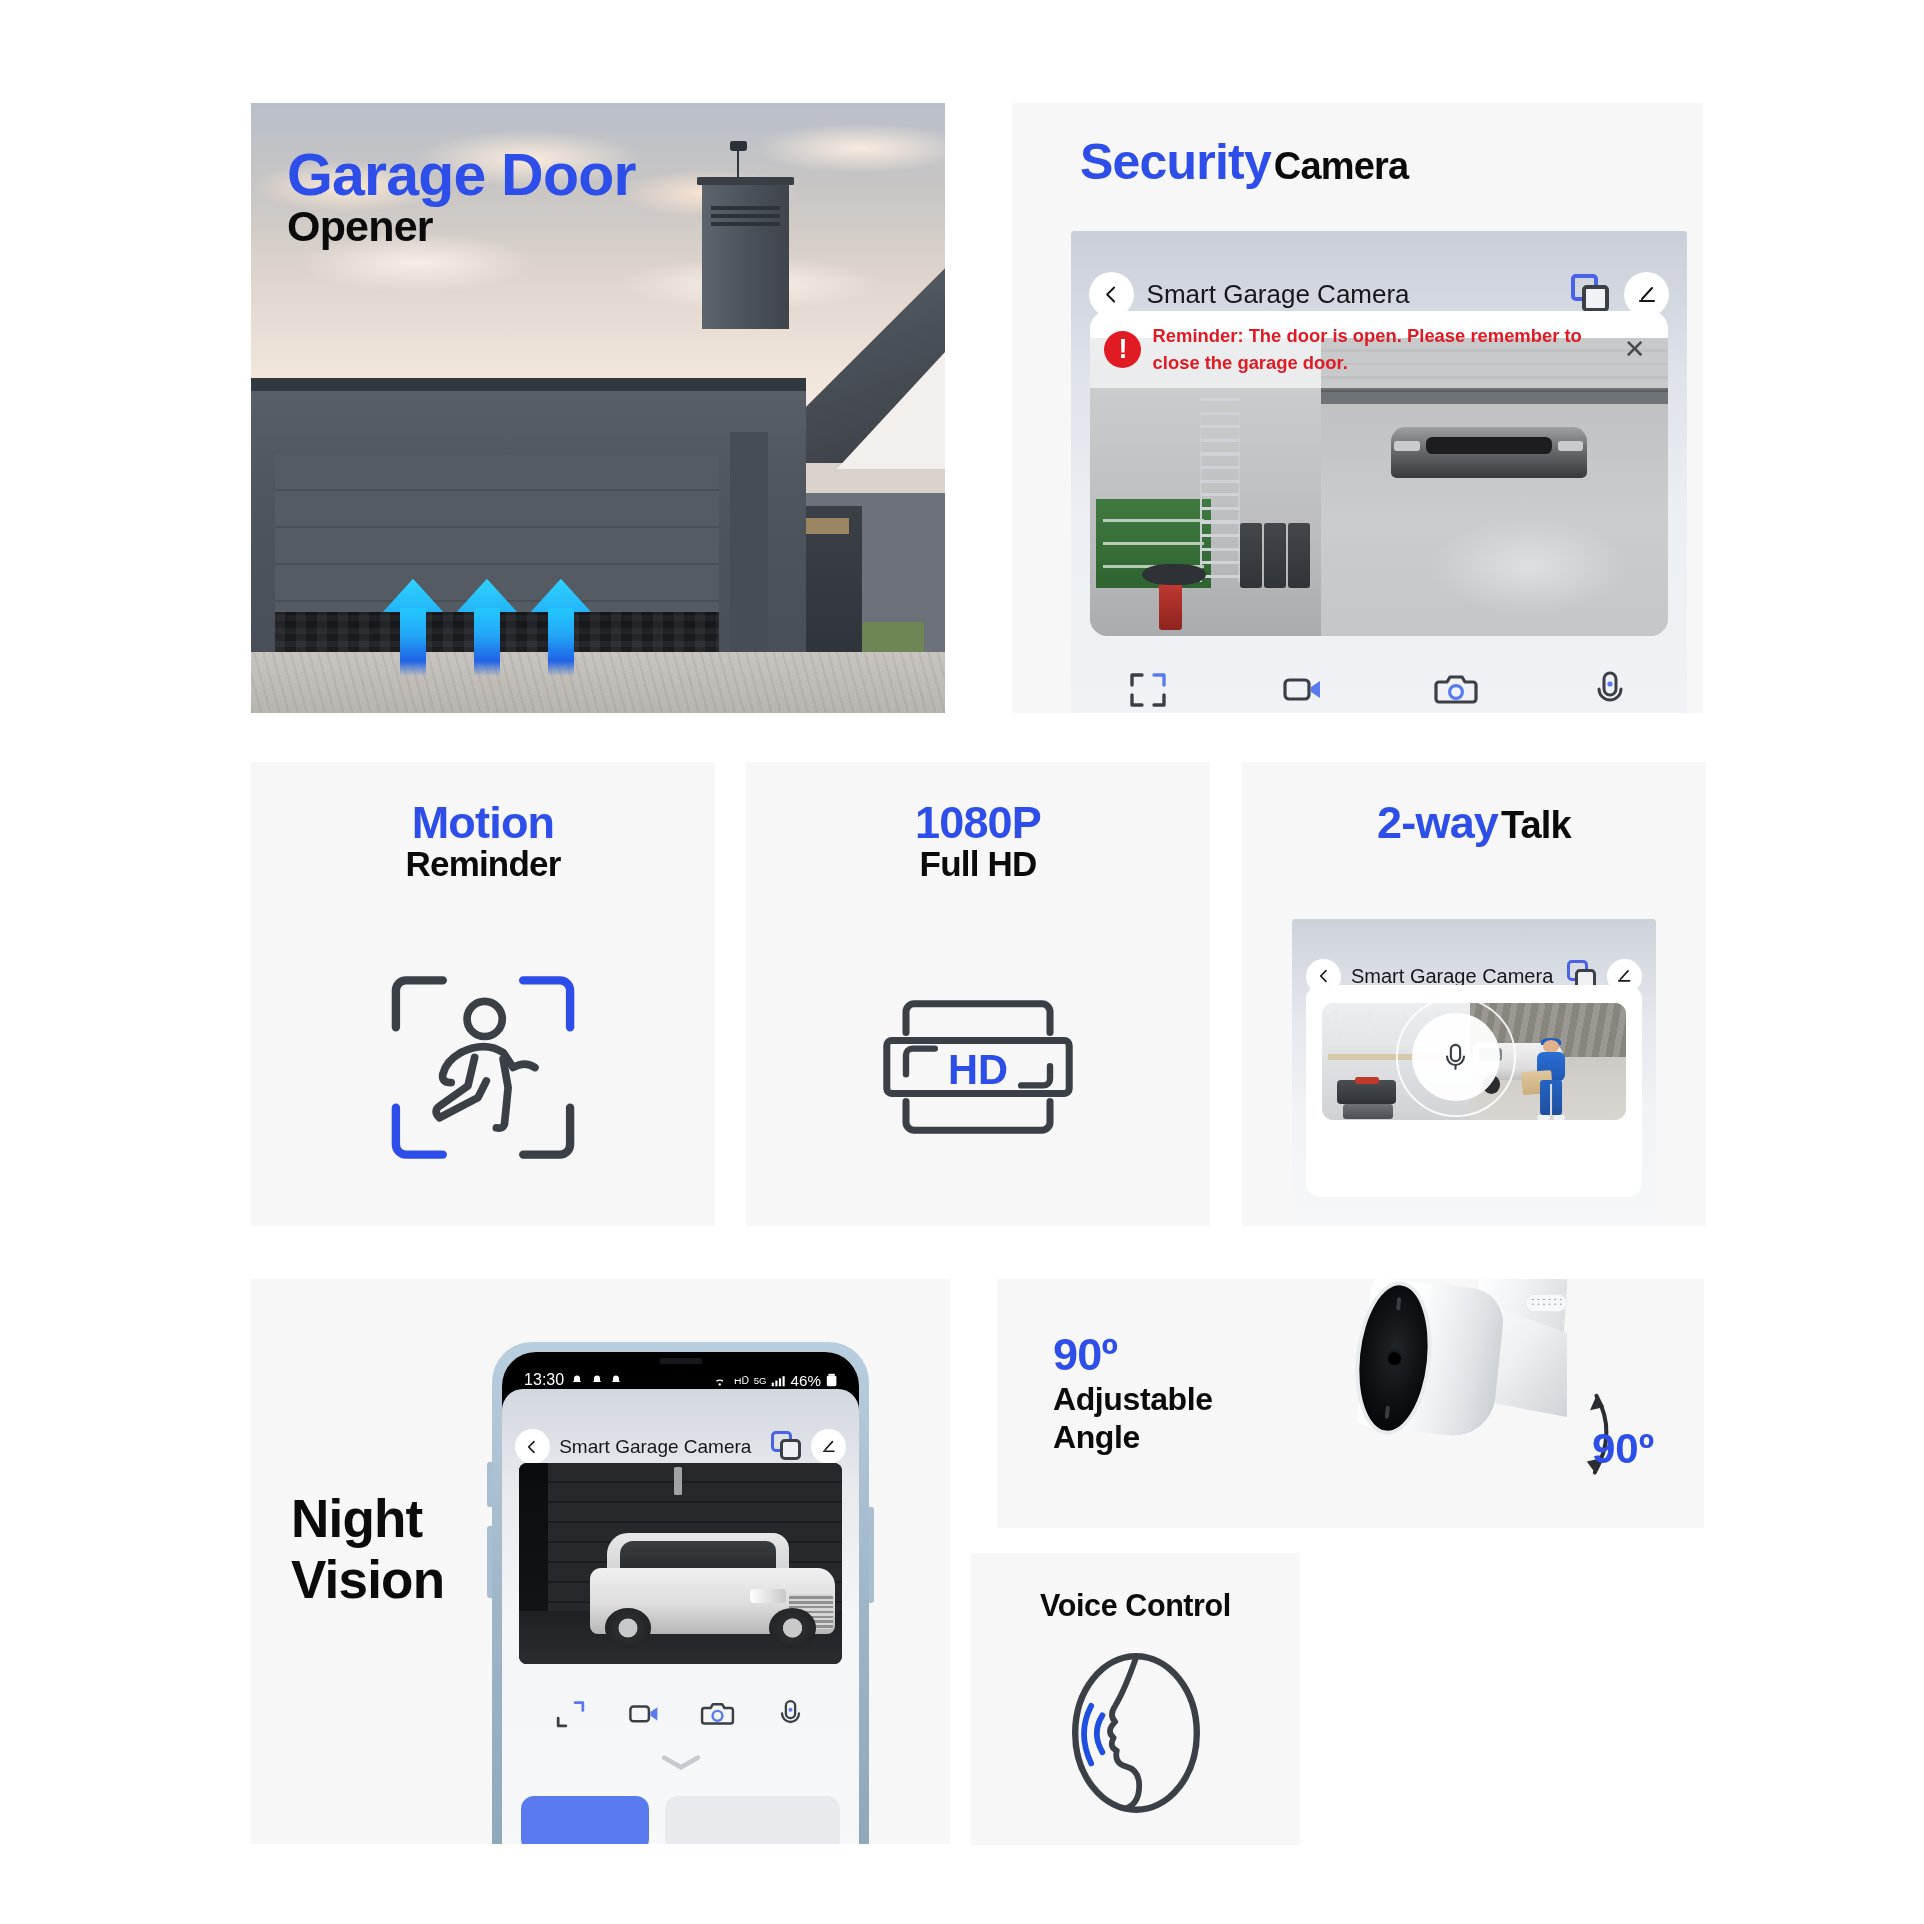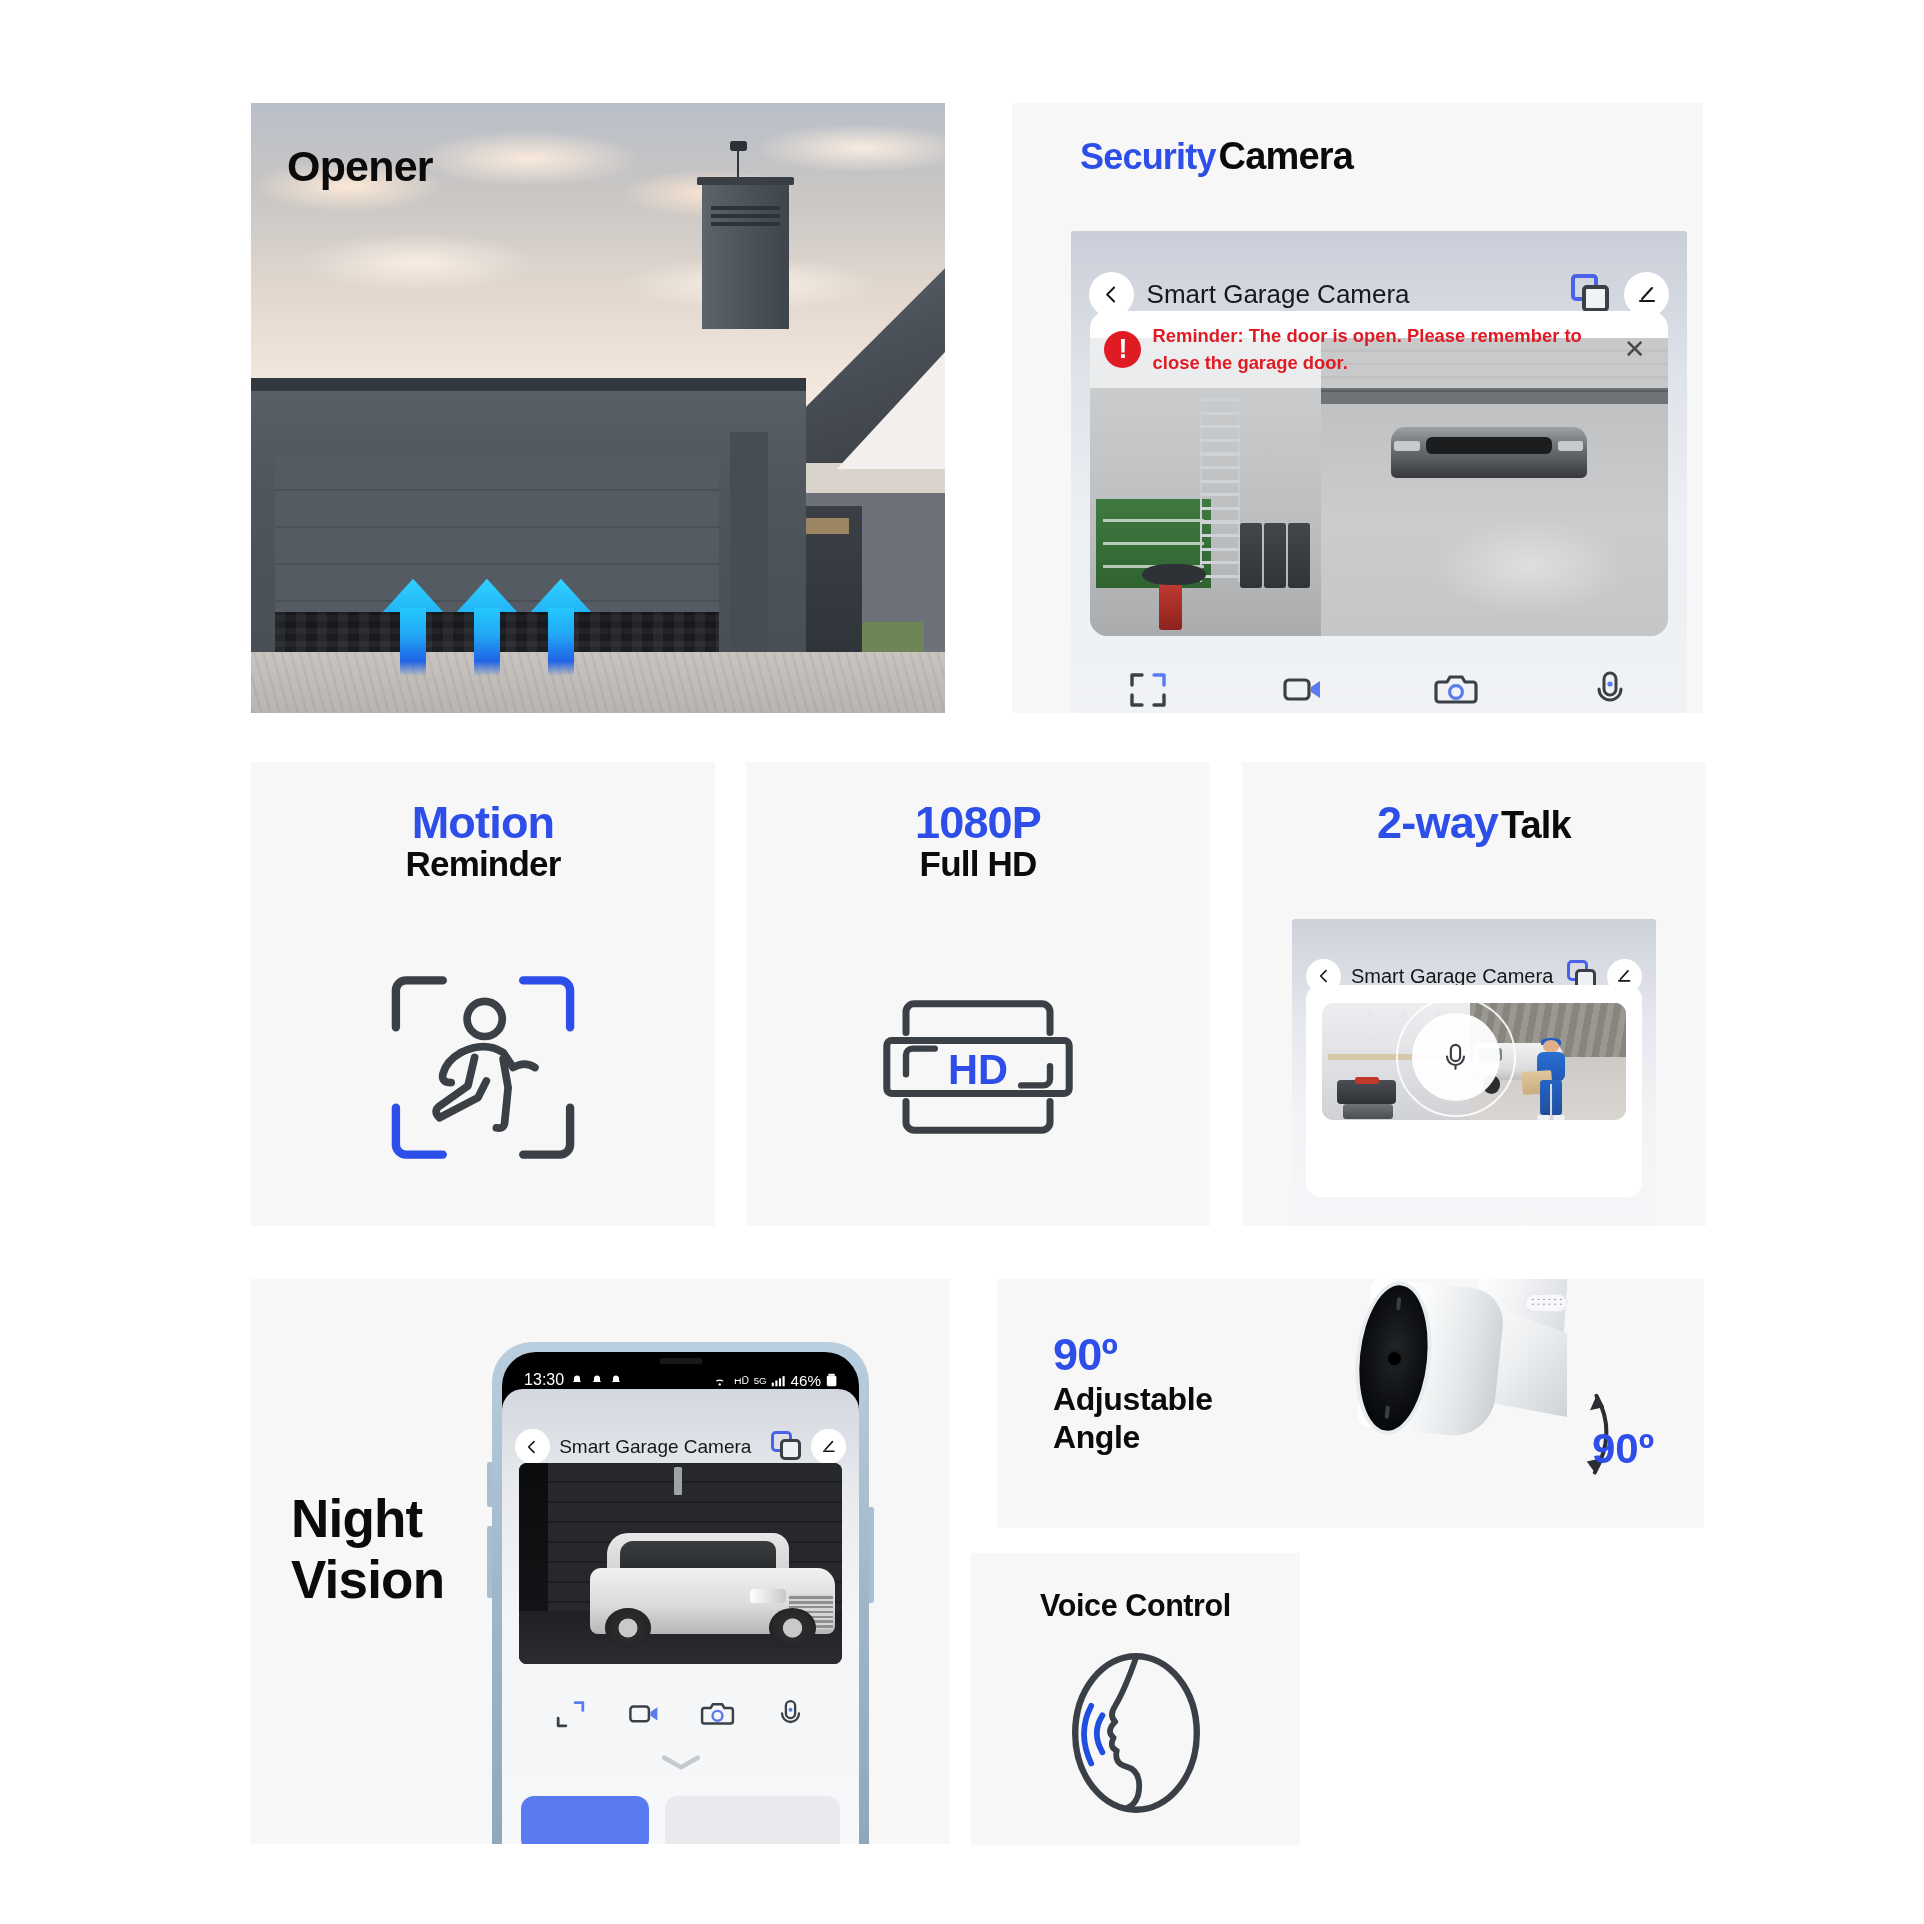--- a/index.html
+++ b/index.html
@@ -107,21 +107,21 @@
     background: linear-gradient(180deg,#2fd2ff 0%,#23b4f8 100%);
     clip-path: polygon(50% 0, 100% 100%, 0 100%);
   }
   #hero .title { position: absolute; left: 36px; top: 42px; }
   #hero .title .l1 { font-size: 59px; }
   #hero .title .l2 { font-size: 43px; }
 
   
   #secpanel { left: 1012px; top: 103px; width: 691px; height: 610px; }
   #secpanel .title { position:absolute; left: 68px; top: 34px; }
-  #secpanel .title .l1 { font-size: 36px; }
+  #secpanel .title .l1 { font-size: 50px; }
   .appwin {
     position: absolute; left: 59px; top: 128px; right: 16px; bottom: 0;
     background: linear-gradient(180deg,#c9ced8 0%,#dfe3ea 30%,#eceff3 60%,#f0f2f5 100%);
     border-radius: 3.2px; overflow: hidden;
   }
   .appbar { position: relative; height: 69px; display:flex; align-items:center; padding: 0 17.6px; margin-top: 29px; }
   .rndbtn {
     width: 45px; height: 45px; border-radius: 50%; background: #fff;
     display:flex; align-items:center; justify-content:center; flex: none;
   }
@@ -385,20 +385,21 @@
       <div class="arrow">
           <div class="head"></div>
           <div class="stem"></div>
         </div>
       <div class="arrow">
           <div class="head"></div>
           <div class="stem"></div>
         </div>
     </div>
     <div class="title hd">
+      <div class="l1 b">Garage Door</div>
       <div class="l2 k">Opener</div>
     </div>
   </div>
 
   <div class="panel" id="secpanel">
     <div class="title hd">
       <span class="l1 b">Security</span>
       <span class="l1 k" style="font-size:38px">Camera</span>
     </div>
 

